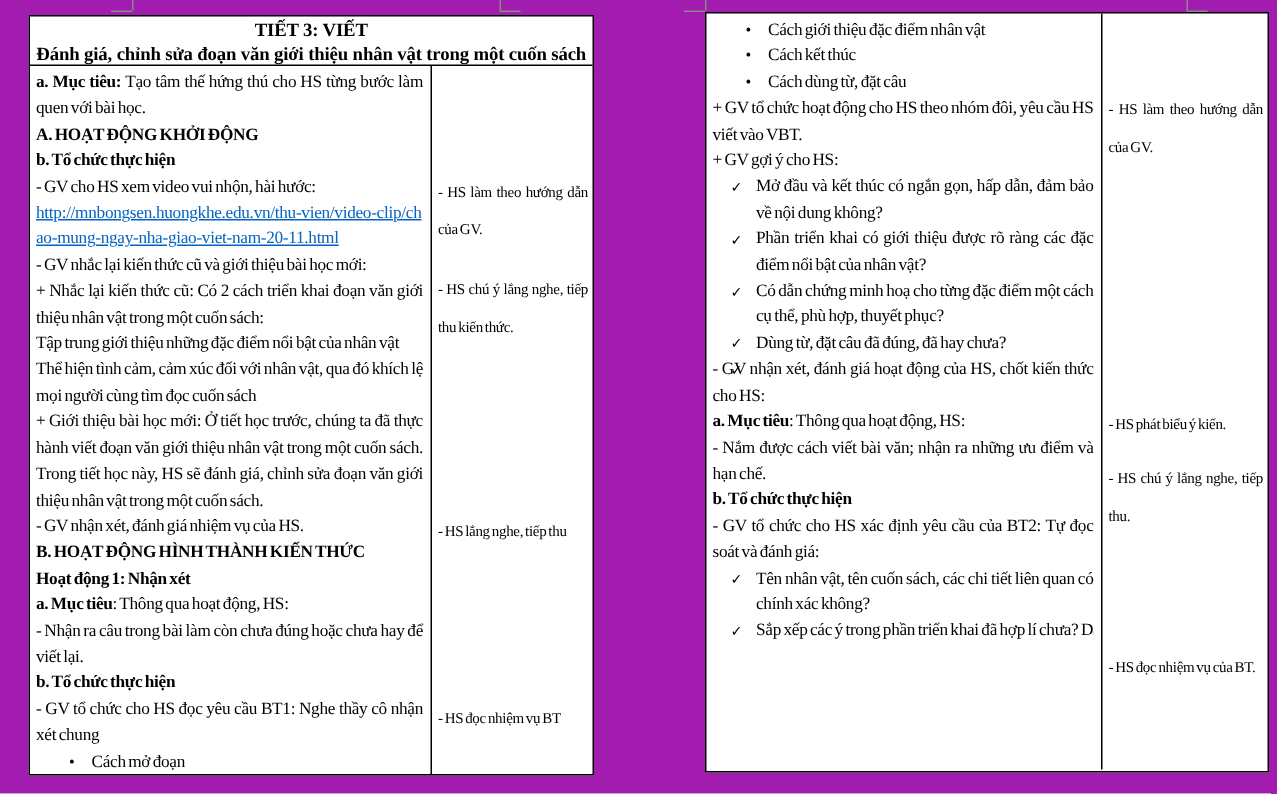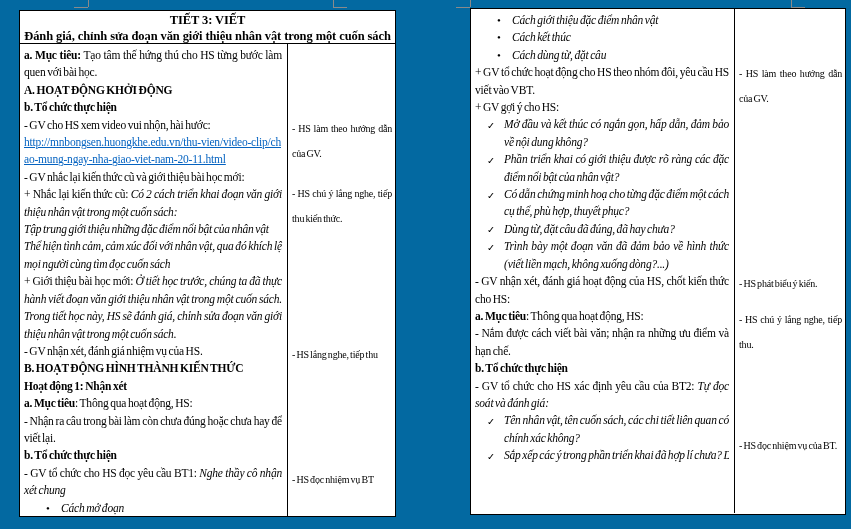--- a/index.html
+++ b/index.html
@@ -1,16 +1,16 @@
 <!DOCTYPE html>
 <html><head>
 <meta charset="utf-8">
 <style>
   html,body{margin:0;padding:0;background:#ffffff;}
-  .canvas{position:relative;width:851px;height:529px;background:#0369a1;overflow:hidden;
+  .canvas{position:relative;width:851px;height:529px;background:#a21caf;overflow:hidden;
           font-family:"Liberation Serif","DejaVu Serif",serif;color:#000;}
   
   .mark{position:absolute;background:#8a8a8a;}
   
   .doc-table{position:absolute;border:1.5px solid #000;background:#fff;box-sizing:border-box;}
   #table-1{left:19px;top:10px;width:377px;height:507px;}
   #table-2{left:470px;top:8px;width:376px;height:507px;}
   .tbl-header{height:33px;border-bottom:1.5px solid #000;box-sizing:border-box;
               text-align:center;font-weight:bold;font-size:12.5px;line-height:15.5px;padding-top:2px;
               letter-spacing:-0.1px;}
@@ -24,21 +24,21 @@
   
   .para{font-size:11.5px;line-height:17.4px;text-align:justify;margin:0;
         letter-spacing:-0.2px;word-spacing:-1px;position:relative;}
   .para.bullet{padding-left:37px;}
   .para.check{padding-left:29px;}
   .para.nowrap{white-space:nowrap;overflow:hidden;}
   .marker{position:absolute;font-style:normal;}
   .bullet .marker{left:22px;top:0;font-size:11px;}
   .check .marker{left:12px;top:0.5px;font-family:"DejaVu Sans",sans-serif;font-size:9.5px;}
   .b{font-weight:bold;}
-  .i{font-style:italic;}
+  .i{}
   a.doclink{color:#0563c1;text-decoration:underline;word-break:break-all;cursor:pointer;}
   .note{position:absolute;left:4px;right:3px;font-size:10px;line-height:25px;
         text-align:justify;letter-spacing:-0.2px;word-spacing:-1px;}
 </style>
 </head>
 <body>
 
 <div class="canvas">
 
   <div class="mark" style="left:88px;top:0;width:1px;height:7px;"></div>
@@ -90,21 +90,21 @@
       <div class="col-gv" id="gv-col-2">
           <div class="para bullet"><span class="marker">•</span><span class="i">Cách giới thiệu đặc điểm nhân vật</span></div>
           <div class="para bullet"><span class="marker">•</span><span class="i">Cách kết thúc</span></div>
           <div class="para bullet"><span class="marker">•</span><span class="i">Cách dùng từ, đặt câu</span></div>
           <div class="para"><span class="">+ GV tổ chức hoạt động cho HS theo nhóm đôi, yêu cầu HS viết vào VBT.</span></div>
           <div class="para"><span class="">+ GV gợi ý cho HS:</span></div>
           <div class="para check"><span class="marker">✓</span><span class="i">Mở đầu và kết thúc có ngắn gọn, hấp dẫn, đảm bảo về nội dung không?</span></div>
           <div class="para check"><span class="marker">✓</span><span class="i">Phần triển khai có giới thiệu được rõ ràng các đặc điểm nổi bật của nhân vật?</span></div>
           <div class="para check"><span class="marker">✓</span><span class="i">Có dẫn chứng minh hoạ cho từng đặc điểm một cách cụ thể, phù hợp, thuyết phục?</span></div>
           <div class="para check"><span class="marker">✓</span><span class="i">Dùng từ, đặt câu đã đúng, đã hay chưa?</span></div>
-          <div class="para check"><span class="marker">✓</span><span class="i">Trình bày một đoạn văn đã đảm bảo về hình thức (viết liền mạch, không xuống dòng?...)</span></div>
+          <div class="para check"><span class="marker">✓</span></div>
           <div class="para"><span class="">- GV nhận xét, đánh giá hoạt động của HS, chốt kiến thức cho HS:</span></div>
           <div class="para"><span class="b ">a. Mục tiêu</span><span class="">: Thông qua hoạt động, HS:</span></div>
           <div class="para"><span class="">- Nắm được cách viết bài văn; nhận ra những ưu điểm và hạn chế.</span></div>
           <div class="para"><span class="b ">b. Tổ chức thực hiện</span></div>
           <div class="para"><span class="">- GV tổ chức cho HS xác định yêu cầu của BT2: </span><span class="i">Tự đọc soát và đánh giá:</span></div>
           <div class="para check"><span class="marker">✓</span><span class="i">Tên nhân vật, tên cuốn sách, các chi tiết liên quan có chính xác không?</span></div>
           <div class="para check nowrap"><span class="marker">✓</span><span class="i">Sắp xếp các ý trong phần triển khai đã hợp lí chưa? Dẫn</span></div>
         </div>
       <div class="col-hs" id="hs-col-2">
           <div class="note" style="top: 52px;">- HS làm theo hướng dẫn của GV.</div>

